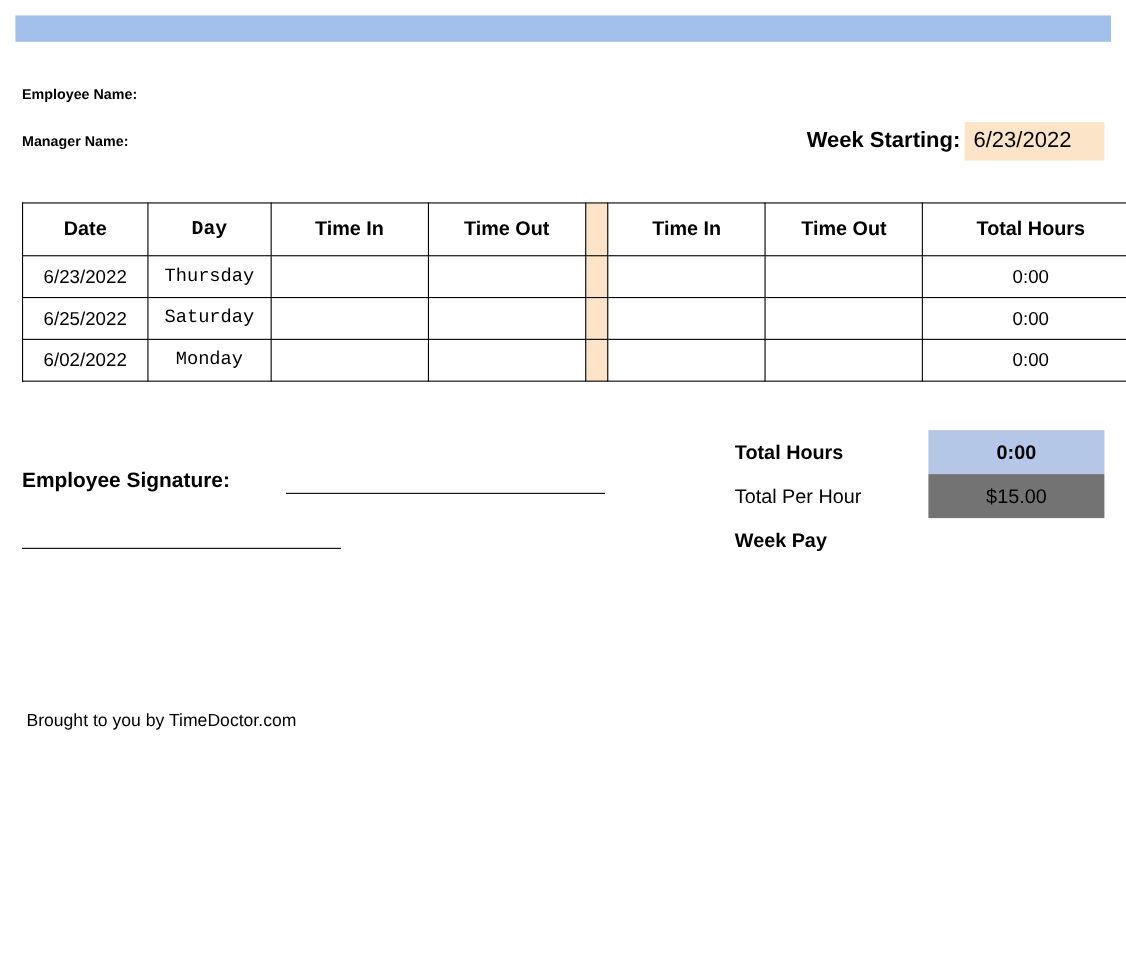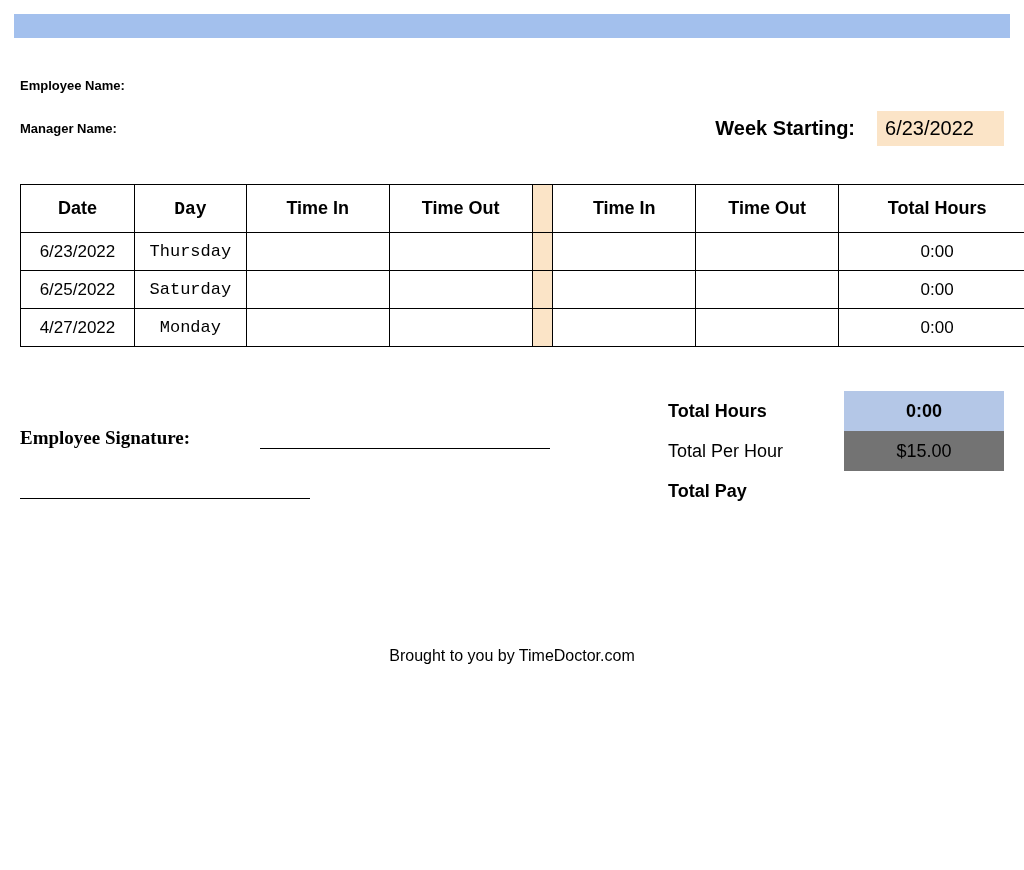--- a/index.html
+++ b/index.html
@@ -29,21 +29,21 @@
     align-items: center;
     margin-bottom: 18px;
   }
   .label {
     font-weight: bold;
     font-size: 13px;
   }
   .week-start-group {
     display: flex;
     align-items: center;
-    gap: 22px;
+    gap: 4px;
   }
   .week-start-label {
     font-weight: bold;
     font-size: 20px;
   }
   .week-start-value {
     background: #fbe4c7;
     padding: 6px 30px 6px 8px;
     font-size: 20px;
   }
@@ -80,21 +80,20 @@
     display: flex;
     justify-content: space-between;
   }
   .signatures {
     margin-top: 36px;
   }
   .sig-row {
     display: flex;
     align-items: center;
     margin-bottom: 28px;
-    font-family: Liberation Serif, serif;
   }
   .sig-label {
     font-weight: bold;
     font-size: 19px;
     width: 240px;
   }
   .sig-line {
     border-bottom: 1px solid #000;
     width: 290px;
     height: 22px;
@@ -118,21 +117,21 @@
     text-align: center;
     font-size: 18px;
     height: 100%;
     display: flex;
     align-items: center;
     justify-content: center;
   }
   .bg-blue { background: #b4c7e7; font-weight: bold; }
   .bg-peach { background: #737373; }
   .footer {
-    text-align: center;
+    text-align: left;
     padding: 0 24px;
     font-size: 16px;
     margin-top: 120px;
   }
 </style>
 </head>
 <body>
 
 <div class="header-bar"></div>
 
@@ -179,21 +178,21 @@
           <td class="col-date">6/25/2022</td>
           <td class="col-day">Saturday</td>
           <td class="col-time"></td>
           <td class="col-time"></td>
           <td class="col-gap"></td>
           <td class="col-time"></td>
           <td class="col-time"></td>
           <td class="col-total">0:00</td>
         </tr>
         <tr>
-          <td class="col-date">4/27/2022</td>
+          <td class="col-date">6/02/2022</td>
           <td class="col-day">Monday</td>
           <td class="col-time"></td>
           <td class="col-time"></td>
           <td class="col-gap"></td>
           <td class="col-time"></td>
           <td class="col-time"></td>
           <td class="col-total">0:00</td>
         </tr>
       </tbody>
   </table>
@@ -211,20 +210,20 @@
     <div class="totals">
       <div class="totals-row">
         <span class="totals-label bold">Total Hours</span>
         <span class="totals-value bg-blue">0:00</span>
       </div>
       <div class="totals-row">
         <span class="totals-label">Total Per Hour</span>
         <span class="totals-value bg-peach">$15.00</span>
       </div>
       <div class="totals-row">
-        <span class="totals-label bold">Total Pay</span>
+        <span class="totals-label bold">Week Pay</span>
       </div>
     </div>
   </div>
 
 </div>
 
 <div class="footer">Brought to you by TimeDoctor.com</div>
 
 </body></html>

